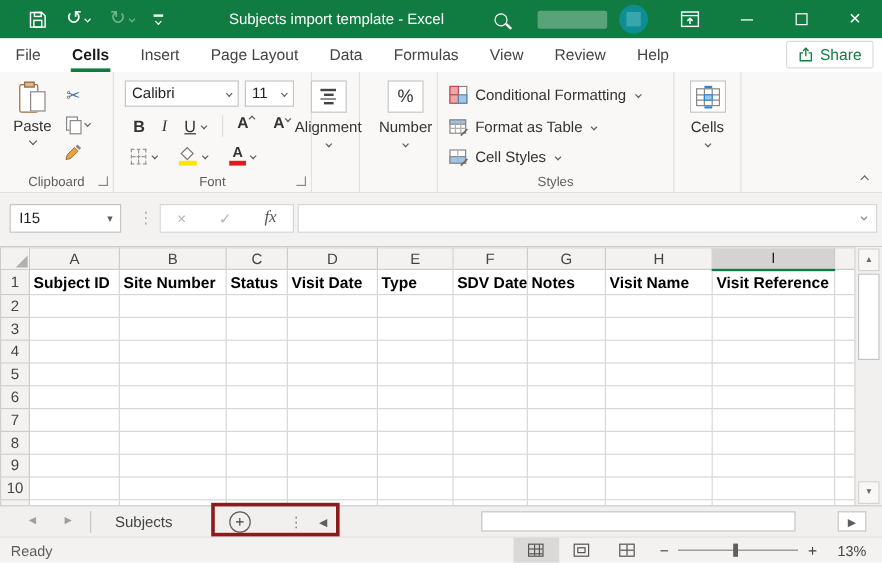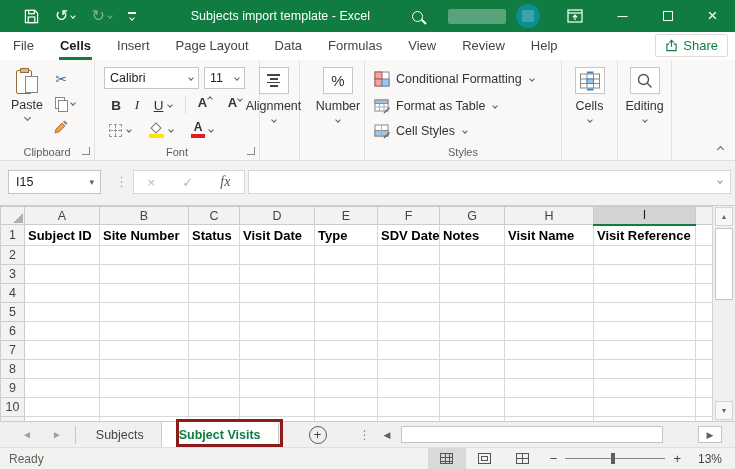--- a/index.html
+++ b/index.html
@@ -372,32 +372,20 @@
             <rect x="8" y="8" width="6.5" height="4.5" fill="#9fc5ea" stroke="#2b88d8"></rect>
             <line x1="8" y1="1.5" x2="14.5" y2="1.5" stroke="#2b88d8" stroke-width="2"></line>
             <line x1="8" y1="18.5" x2="14.5" y2="18.5" stroke="#2b88d8" stroke-width="2"></line>
           </svg>
         </span>
         <span class="bigname">Cells</span>
         <span class="cv sm bigcv"></span>
       </div>
     </div>
 
-    <div class="grp" style="left:618px;width:54px">
-      <div class="bigbtn">
-        <span class="iconbox">
-          <svg width="18" height="18" viewBox="0 0 18 18" fill="none" stroke="#555" stroke-width="1.4">
-            <circle cx="7.5" cy="7.5" r="5"></circle>
-              <line x1="11.3" y1="11.3" x2="15.5" y2="15.5"></line>
-          </svg>
-        </span>
-        <span class="bigname">Editing</span>
-        <span class="cv sm bigcv"></span>
-      </div>
-    </div>
 
     <span class="cv up ribbon-collapse"></span>
   </div>
 
   <div class="fbar">
     <div class="name-box">
       <span>I15</span>
       <span class="tri">▾</span>
     </div>
     <span class="fdots">⋮</span>
@@ -600,21 +588,20 @@
     <div class="vbtn down">
         <span>▼</span>
       </div>
   </div>
 
   <div class="tabbar">
     <span class="tnav">◄</span>
     <span class="tnav">►</span>
     <span class="tsep"></span>
     <div class="stab">Subjects</div>
-    <div class="stab active">Subject Visits</div>
     <div class="addsheet">
         <span>+</span>
       </div>
     <span class="tdots">⋮</span>
     <span class="hnav-l">◀</span>
     <div class="htrack">
       <div class="hthumb"></div>
     </div>
     <div class="hbtn-r">
         <span>▶</span>

